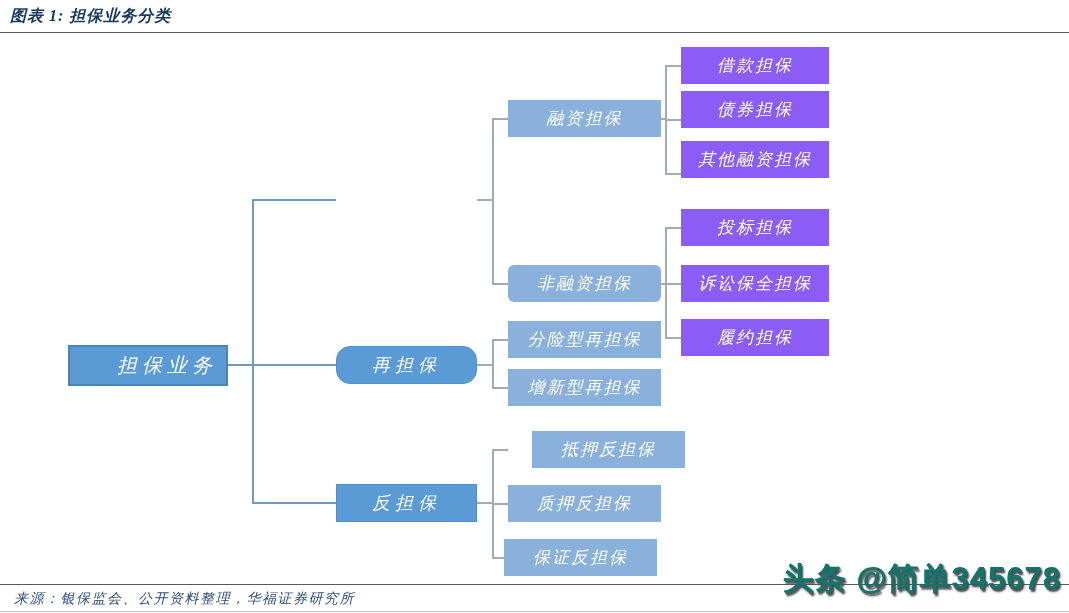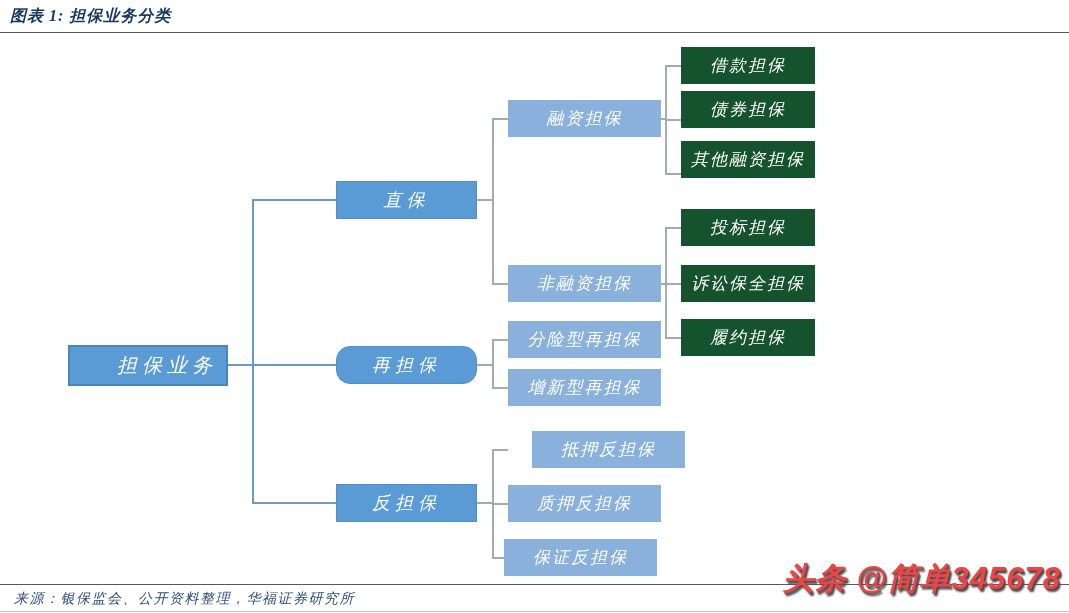--- a/index.html
+++ b/index.html
@@ -18,41 +18,40 @@
   .rule.footer-rule{top:584px;}
   .rule.bottom-rule{top:611px;border-top:1px solid #c2c2c2;}
   
   .node{
     position:absolute;display:flex;align-items:center;justify-content:center;
     color:#ffffff;font-style:italic;text-align:center;box-sizing:border-box;
   }
   .lv1{background:#5b9bd5;border:2px solid #4d84b8;width:160px;height:41px;font-size:20px;letter-spacing:5px;}
   .lv2{background:#5b9bd5;border:1px solid #538fc6;width:141px;height:38px;font-size:18px;letter-spacing:5px;}
   .lv3{background:#8ab1dc;width:153px;height:37px;font-size:17px;letter-spacing:2px;}
-  .lv4{background:#14532d;width:134px;height:37px;font-size:17px;letter-spacing:2px;}
+  .lv4{background:#8b5cf6;width:148px;height:37px;font-size:17px;letter-spacing:2px;}
   
   .line{position:absolute;}
   .line.main{background:#7098c0;}
   .line.sub{background:#a3aab1;}
   .h{height:2px;}
   .v{width:2px;}
   .h.sub{height:1.5px;}
   .v.sub{width:1.5px;}
   
   .source{
     position:absolute;left:14px;top:590px;
     font-size:14px;font-style:italic;color:#2f4e7d;letter-spacing:1.5px;
   }
   
   .watermark{
     position:absolute;right:8px;top:558px;z-index:5;
     font-family:"Liberation Sans", sans-serif;
-    font-size:31px;font-weight:bold;color:#ef4444;letter-spacing:1px;
+    font-size:31px;font-weight:bold;color:#0f766e;letter-spacing:1px;
     text-shadow:2px 3px 2px #4a4a4a, 1px 1px 1px #5a5a5a;
-    font-style:italic;
   }
 </style>
 </head>
 <body>
 
 <div class="stage">
 
   <div class="title">图表 1: 担保业务分类</div>
   <div class="rule title-rule"></div>
 
@@ -84,26 +83,25 @@
   <div class="line sub h" style="left:665px;top:173px;width:16px;"></div>
 
   <div class="line sub h" style="left:650px;top:283px;width:15px;"></div>
   <div class="line sub v" style="left:665px;top:227px;height:111px;"></div>
   <div class="line sub h" style="left:665px;top:227px;width:16px;"></div>
   <div class="line sub h" style="left:665px;top:283px;width:16px;"></div>
   <div class="line sub h" style="left:665px;top:337px;width:16px;"></div>
 
   <div class="node lv1" style="left:68px;top:345px;padding-left:38px;">担保业务</div>
 
-  <div class="node lv2" style="left:336px;top:181px;">直保</div>
   <div class="node lv2" style="left:336px;top:346px;border-radius:14px;">再担保</div>
   <div class="node lv2" style="left:336px;top:484px;">反担保</div>
 
   <div class="node lv3" style="left:508px;top:100px;">融资担保</div>
-  <div class="node lv3" style="left:508px;top:265px;">非融资担保</div>
+  <div class="node lv3" style="left:508px;top:265px;border-radius:6px;">非融资担保</div>
   <div class="node lv3" style="left:508px;top:321px;">分险型再担保</div>
   <div class="node lv3" style="left:508px;top:369px;text-align:right;">增新型再担保</div>
   <div class="node lv3" style="left:532px;top:431px;">抵押反担保</div>
   <div class="node lv3" style="left:508px;top:485px;">质押反担保</div>
   <div class="node lv3" style="left:504px;top:539px;">保证反担保</div>
 
   <div class="node lv4" style="left:681px;top:47px;">借款担保</div>
   <div class="node lv4" style="left:681px;top:91px;">债券担保</div>
   <div class="node lv4" style="left:681px;top:141px;">其他融资担保</div>
   <div class="node lv4" style="left:681px;top:209px;">投标担保</div>

